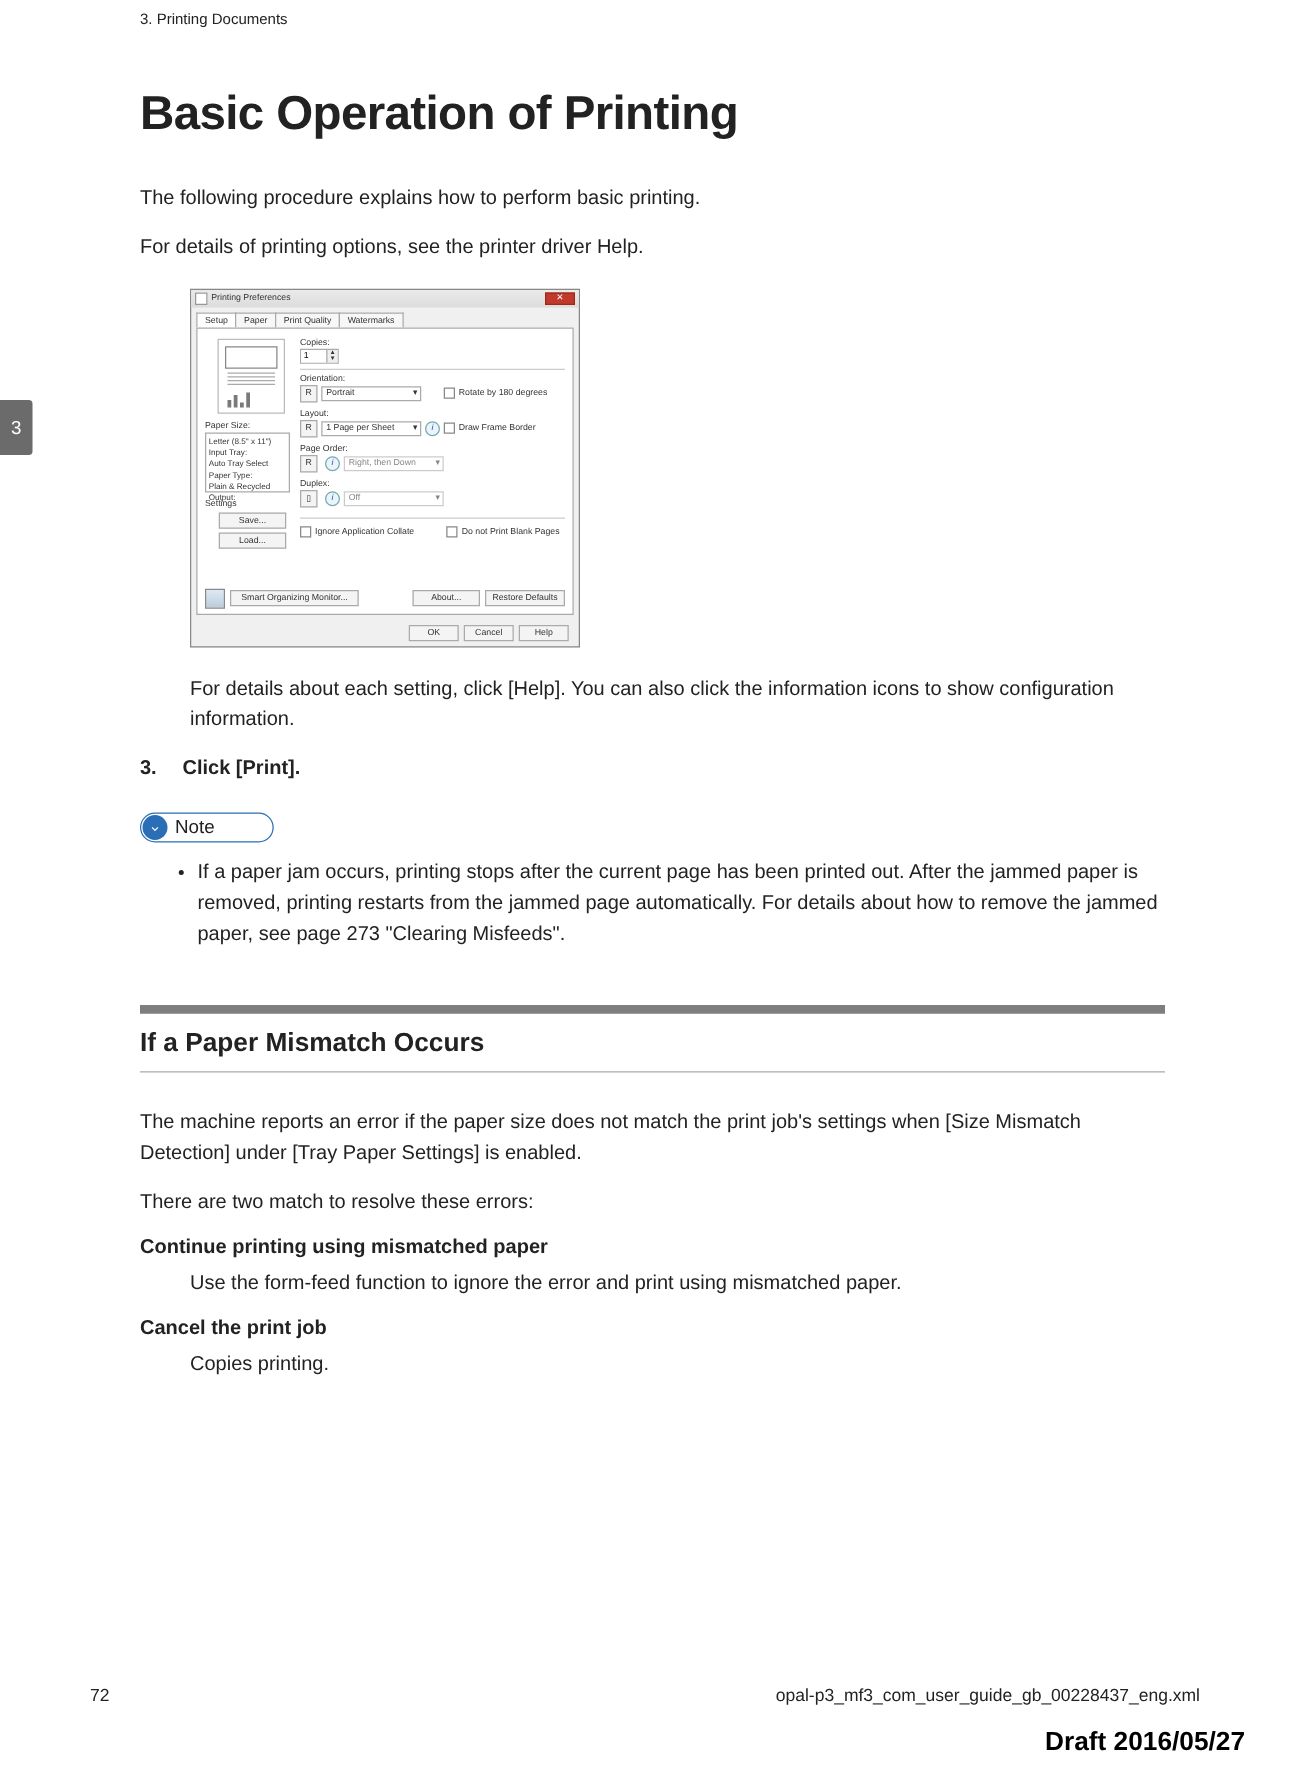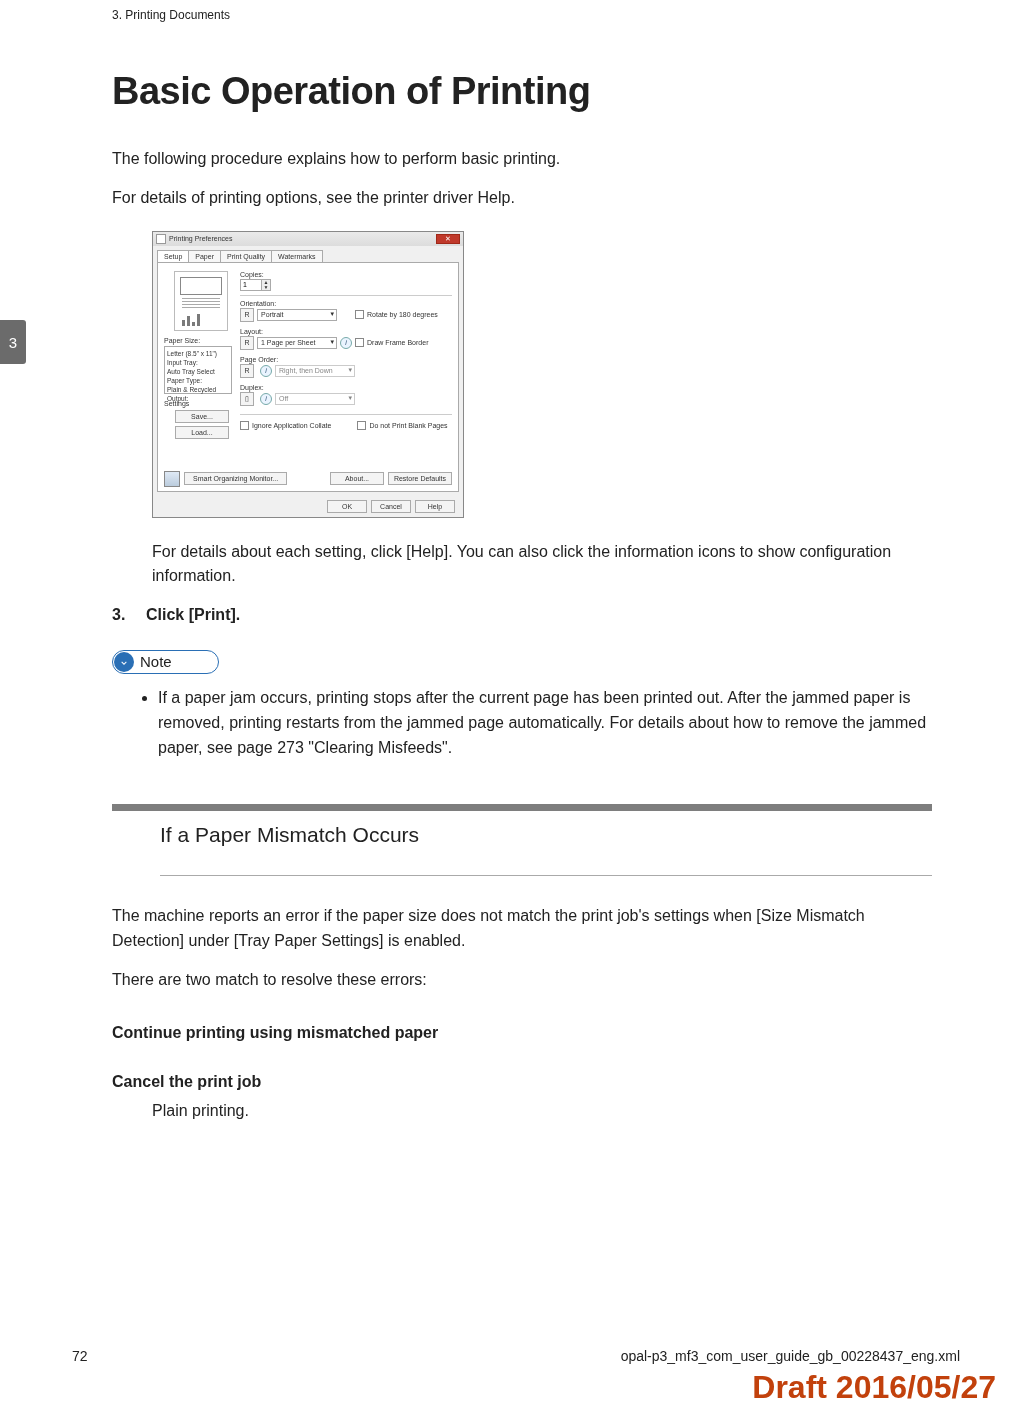--- a/index.html
+++ b/index.html
@@ -202,38 +202,37 @@
   .note-icon-circ svg{width:12px;height:12px;fill:#fff;}
   .note-label{ font-weight:400; font-size:15px;}
   ul.note-list { list-style: disc; margin-left: 46px; }
   ul.note-list li { font-size:16px; line-height:1.55; }
 
   
   .sub-rule {
     height:7px; background:#7e7e7e; width:820px; margin-top:44px;
   }
   h2 {
-    font-size:21px; font-weight:400; margin-top:12px;
-    border-bottom:1px solid #aaa; padding-bottom:28px;
+    font-size:21px; font-weight:700; margin-top:12px;
+    border-bottom:1px solid #aaa; padding-bottom:10px;
     margin-bottom:28px;
-    margin-left:48px;
-  }
-  .dt { font-size:16px; font-weight:700; margin-top:31px; margin-bottom:8px;}
+  }
+  .dt { font-size:16px; font-weight:700; margin-top:14px; margin-bottom:8px;}
   .dd-text { font-size:16px; margin-left:40px; line-height:1.55;}
 
   
   .page-num {
     position:absolute; left:72px; bottom:56px; font-size:14px;
   }
   .footer-path {
     position:absolute; right:72px; bottom:56px; font-size:14px;
   }
   .draft {
     position:absolute; right:36px; bottom:14px;
-    color:#c2410c; font-size:32px; font-weight:700;
+    color:#000000; font-size:21px; font-weight:700;
   }
 </style>
 </head>
 <body>
 
 <div class="header-label">3. Printing Documents</div>
 <div class="side-tab">3</div>
 
 <div class="content">
   <h1>Basic Operation of Printing</h1>
@@ -384,19 +383,20 @@
   </div>
   <ul class="note-list">
     <li>If a paper jam occurs, printing stops after the current page has been printed out. After the jammed paper is removed, printing restarts from the jammed page automatically. For details about how to remove the jammed paper, see page 273 "Clearing Misfeeds".</li>
   </ul>
 
   <div class="sub-rule"></div>
   <h2>If a Paper Mismatch Occurs</h2>
   <p class="body-text">The machine reports an error if the paper size does not match the print job's settings when [Size Mismatch Detection] under [Tray Paper Settings] is enabled.</p>
   <p class="body-text">There are two match to resolve these errors:</p>
   <p class="dt">Continue printing using mismatched paper</p>
+  <p class="dd-text">Use the form-feed function to ignore the error and print using mismatched paper.</p>
   <p class="dt">Cancel the print job</p>
-  <p class="dd-text">Plain printing.</p>
+  <p class="dd-text">Copies printing.</p>
 </div>
 
 <div class="page-num">72</div>
 <div class="footer-path">opal-p3_mf3_com_user_guide_gb_00228437_eng.xml</div>
 <div class="draft">Draft 2016/05/27</div>
 
 </body></html>

